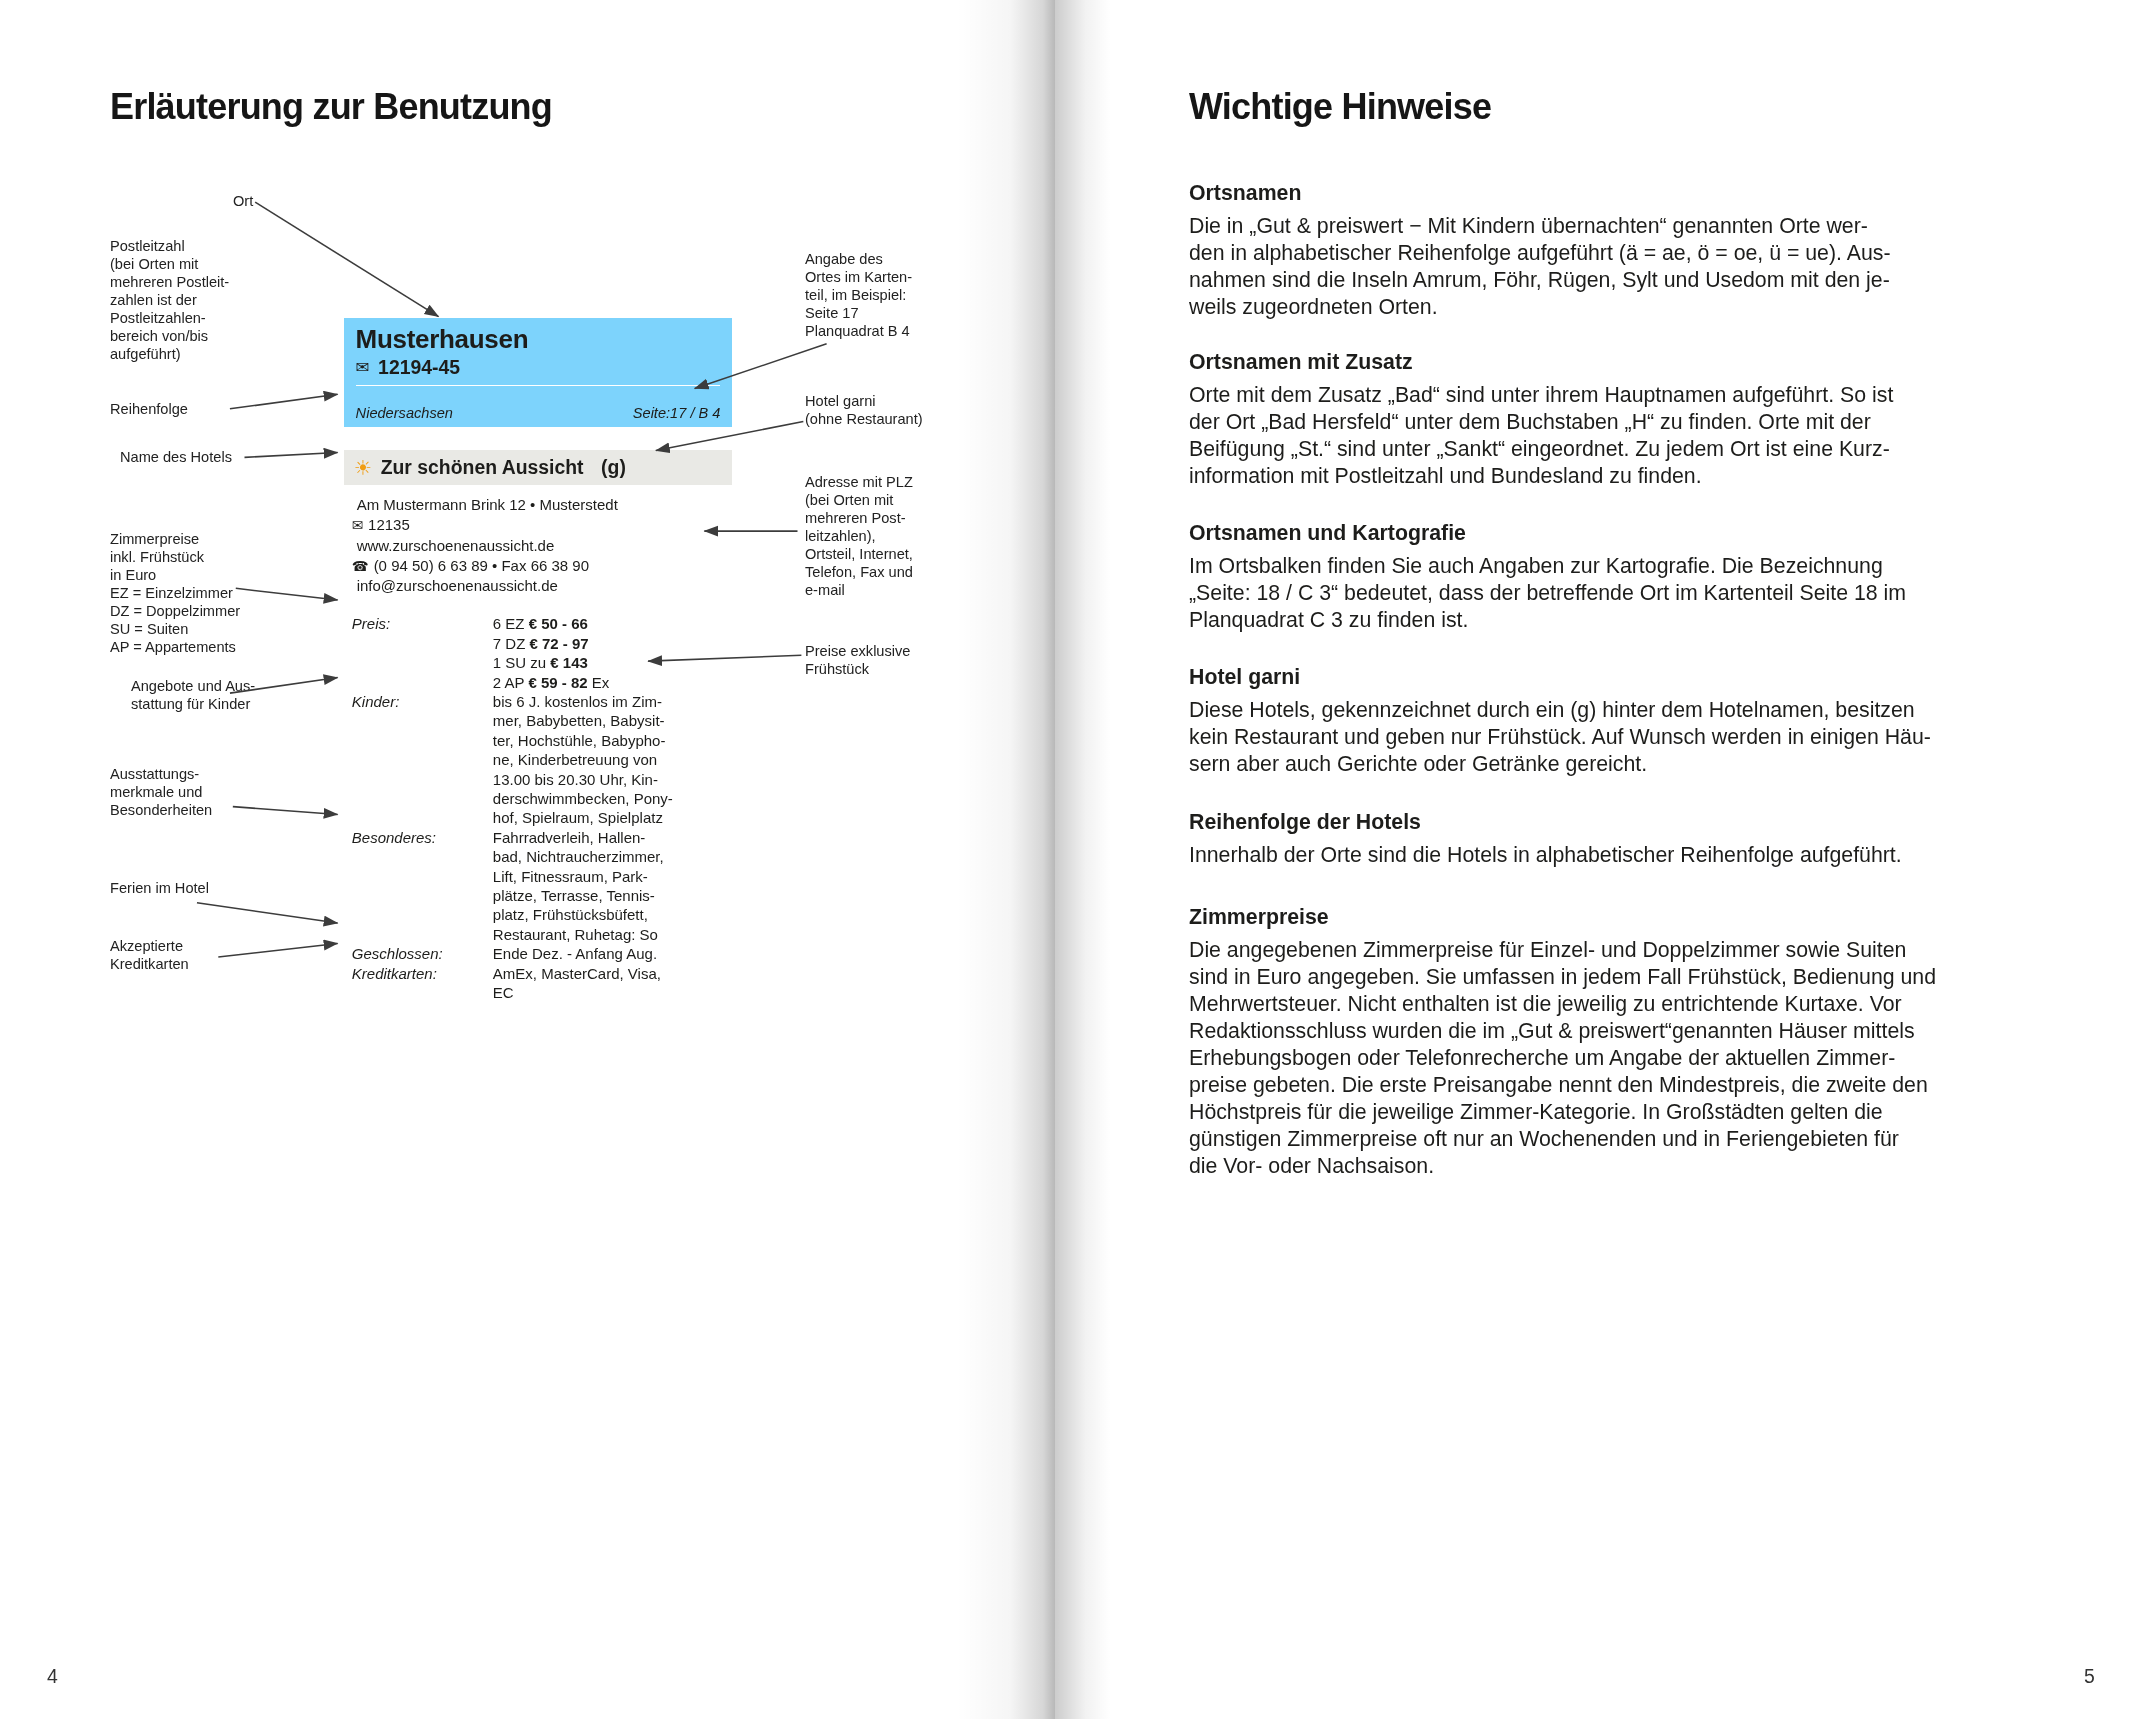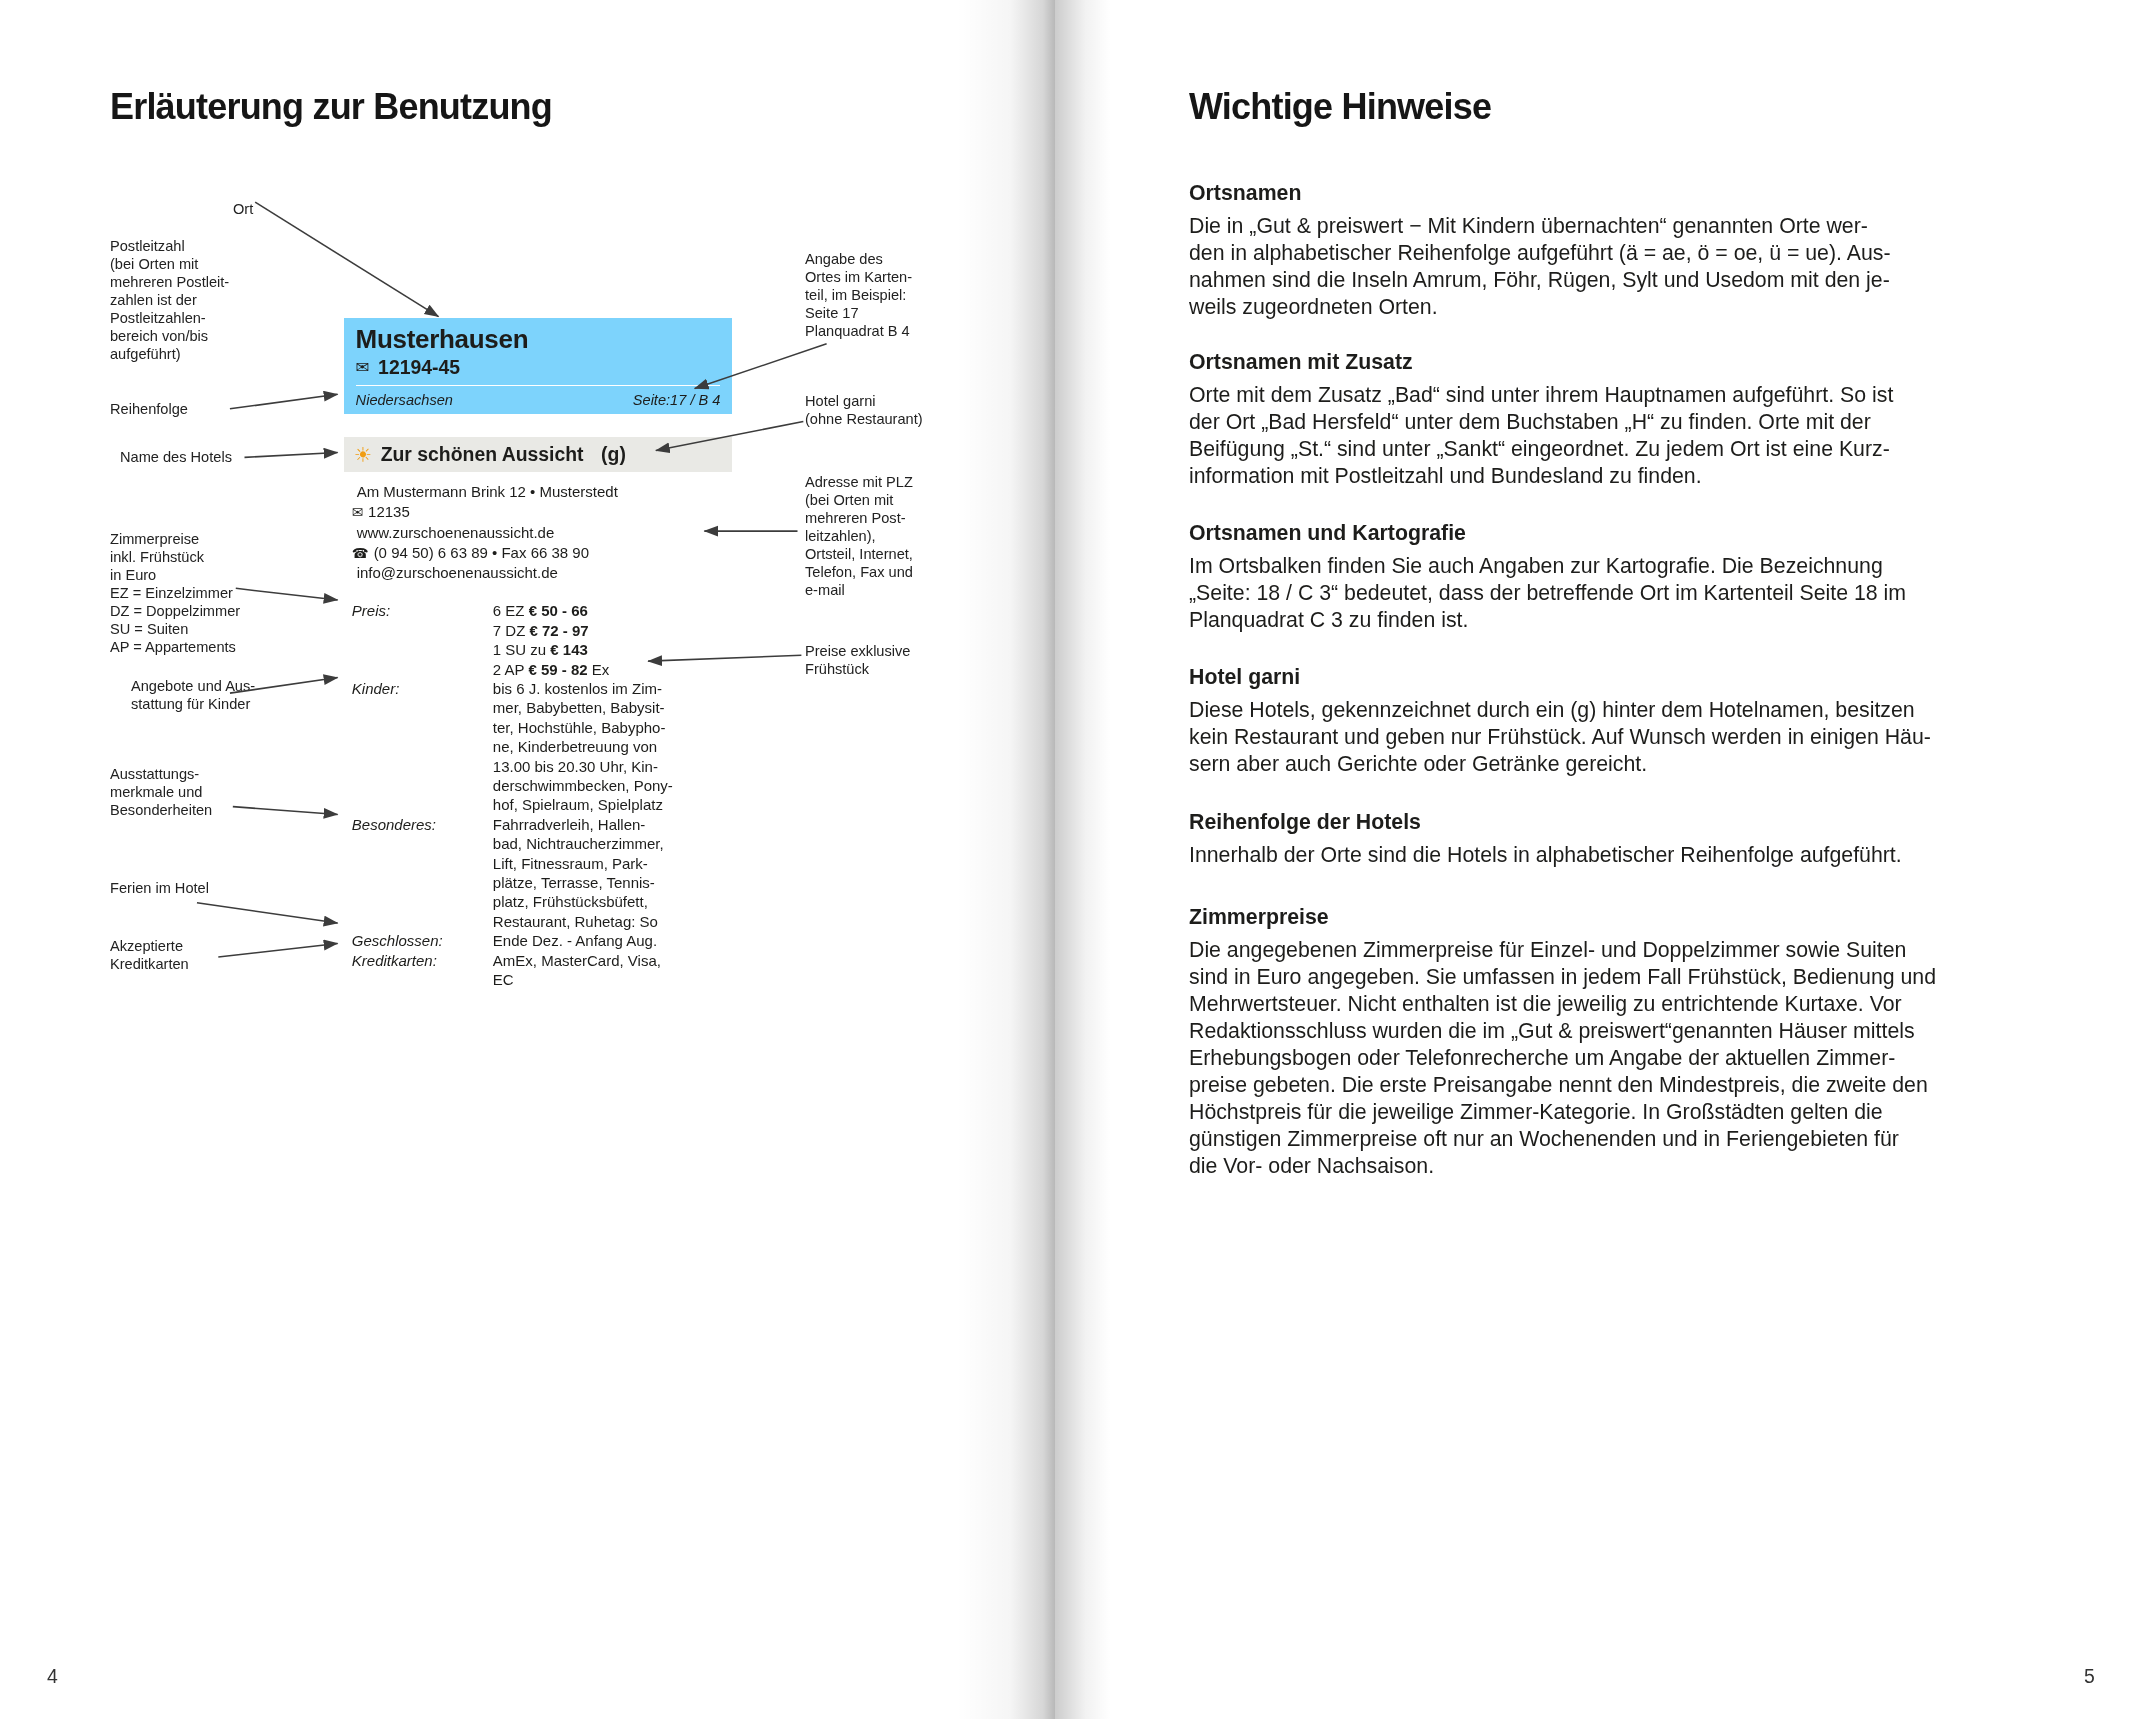--- a/index.html
+++ b/index.html
@@ -19,21 +19,21 @@
   
   .ann { position:absolute; font-size:14.6px; line-height:18px; white-space:pre-line; color:#222; }
   .ann.right { width:184px; }
 
   
   .listing { position:absolute; left:344px; top:318px; width:388px; }
   .placebox { background:#7dd3fc; padding:4.9px 11.6px 3.9px; }
   .place { font-size:26px; font-weight:bold; line-height:32px; letter-spacing:-0.3px; }
   .plzrow { display:flex; align-items:center; gap:8.7px; font-size:19.4px; font-weight:bold; line-height:25px; }
   .staterow { display:flex; justify-content:space-between; font-style:italic; font-size:14.6px;
-    line-height:19.4px; border-top:1.9px solid #ffffff; margin-top:4.9px; padding-top:5px; }
+    line-height:19.4px; border-top:1.9px solid #ffffff; margin-top:4.9px; padding-top:18px; }
   .hotelbar { margin-top:23px; margin-bottom:9.7px; background:#e9e9e5; height:35px;
     display:flex; align-items:center; padding:0 9.7px; font-weight:bold; font-size:19.4px; }
   .sun  { color:#f09d13; font-size:20.4px; font-weight:normal; margin-right:8.7px; font-family:"DejaVu Sans", sans-serif; }
   .gtag { margin-left:17.5px; }
   .icon { font-family:"DejaVu Sans", sans-serif; font-weight:normal; }
   .addr { padding-left:7.8px; font-size:15px; line-height:19.4px; margin-bottom:17.5px; }
   .addr .icon { font-size:13.6px; margin-right:4.9px; }
   .details { display:grid; grid-template-columns:141px 1fr; padding-left:7.8px;
     font-size:15px; line-height:19.4px; }
   .lbl { font-style:italic; }
@@ -49,21 +49,21 @@
   .pagenum { position:absolute; font-size:19.4px; color:#333; }
   .arrows { position:absolute; left:0; top:0; pointer-events:none; }
 </style>
 </head>
 <body>
 
 <div class="canvas">
 
   <h1 class="page-title" style="left:110px; top:85px;">Erläuterung zur Benutzung</h1>
 
-  <div class="ann" style="left:233px; top:200px;">Ort</div>
+  <div class="ann" style="left:233px; top:192px;">Ort</div>
   <div class="ann" style="left:110px; top:237px;">Postleitzahl
 (bei Orten mit
 mehreren Postleit-
 zahlen ist der
 Postleitzahlen-
 bereich von/bis
 aufgeführt)</div>
   <div class="ann" style="left:110px; top:400px;">Reihenfolge</div>
   <div class="ann" style="left:120px; top:448px;">Name des Hotels</div>
   <div class="ann" style="left:110px; top:530px;">Zimmerpreise

